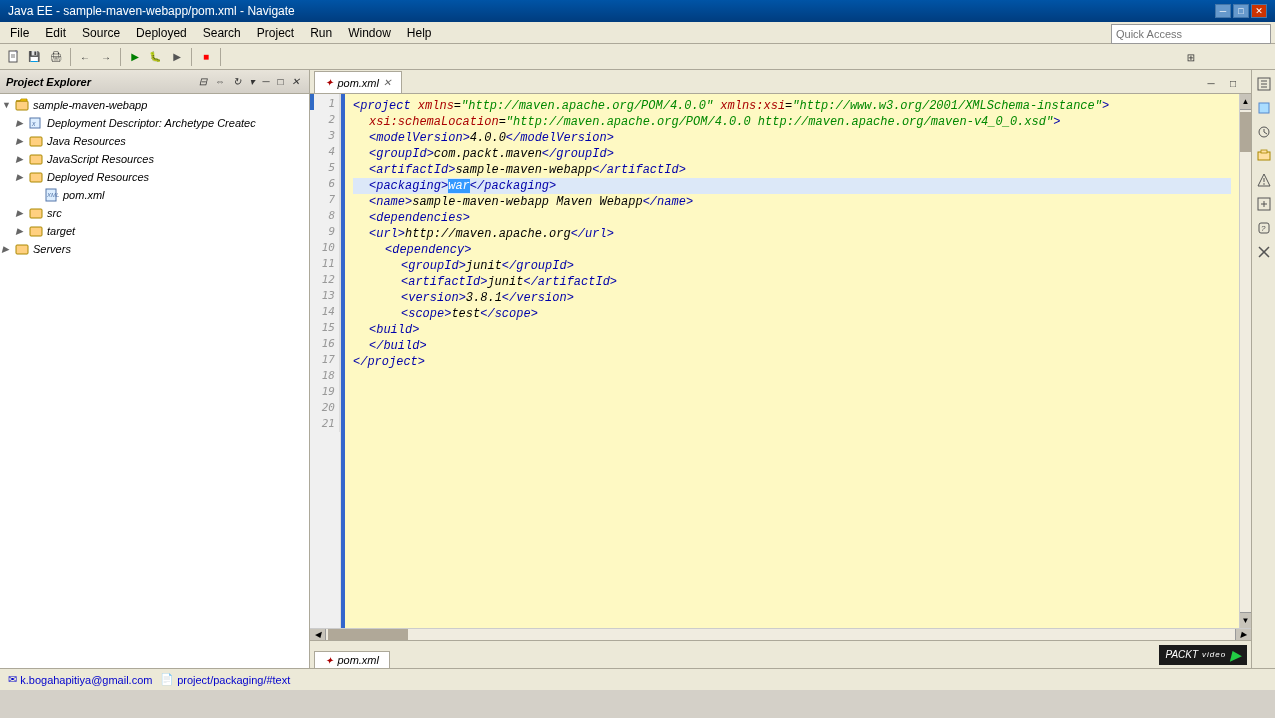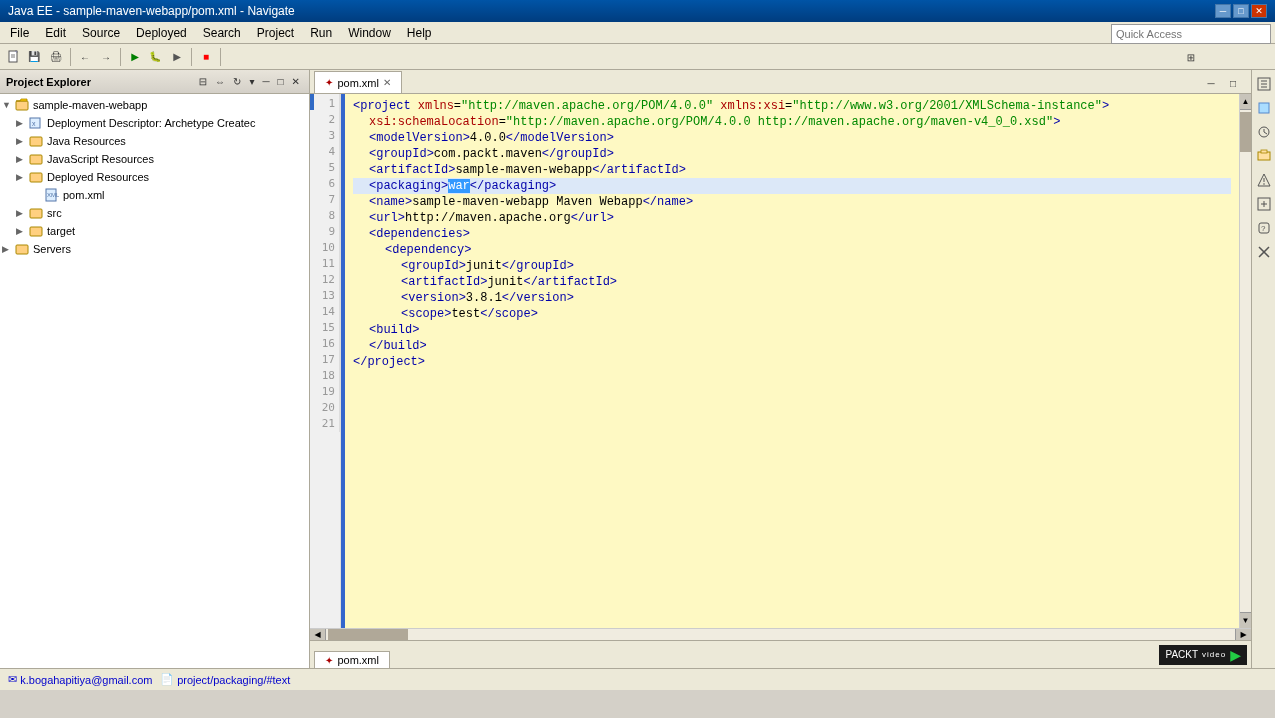--- a/index.html
+++ b/index.html
@@ -67,20 +67,21 @@
       background: linear-gradient(to bottom, #e8e0d0, #d0c8b8);
       border: 1px solid #999; padding: 2px 8px;
       font-size: 11px; cursor: pointer; margin-left: 4px;
       display: flex; align-items: center; gap: 3px;
     }
 
     
     #main-layout {
       display: flex;
       height: calc(718px - 22px - 22px - 28px - 28px - 28px);
+      font-style: italic;
     }
 
     
     #left-panel {
       width: 310px;
       background: white;
       border-right: 1px solid #aca899;
       display: flex;
       flex-direction: column;
       overflow: hidden;
@@ -461,22 +462,22 @@
       </div>
       <div id="code-content">
         <div style="font-family:'Courier New',monospace;font-size:12px;line-height:16px;padding:2px 0;">
           <div><span class="xml-bracket">&lt;</span><span class="xml-tag">project</span> <span class="xml-attr">xmlns</span>=<span class="xml-value">"http://maven.apache.org/POM/4.0.0"</span> <span class="xml-attr">xmlns:xsi</span>=<span class="xml-value">"http://www.w3.org/2001/XMLSchema-instance"</span><span class="xml-bracket">&gt;</span></div>
           <div style="padding-left:16px;"><span class="xml-attr">xsi:schemaLocation</span>=<span class="xml-value">"http://maven.apache.org/POM/4.0.0 http://maven.apache.org/maven-v4_0_0.xsd"</span><span class="xml-bracket">&gt;</span></div>
           <div style="padding-left:16px;"><span class="xml-bracket">&lt;</span><span class="xml-tag">modelVersion</span><span class="xml-bracket">&gt;</span><span class="xml-text">4.0.0</span><span class="xml-bracket">&lt;/</span><span class="xml-tag">modelVersion</span><span class="xml-bracket">&gt;</span></div>
           <div style="padding-left:16px;"><span class="xml-bracket">&lt;</span><span class="xml-tag">groupId</span><span class="xml-bracket">&gt;</span><span class="xml-text">com.packt.maven</span><span class="xml-bracket">&lt;/</span><span class="xml-tag">groupId</span><span class="xml-bracket">&gt;</span></div>
           <div style="padding-left:16px;"><span class="xml-bracket">&lt;</span><span class="xml-tag">artifactId</span><span class="xml-bracket">&gt;</span><span class="xml-text">sample-maven-webapp</span><span class="xml-bracket">&lt;/</span><span class="xml-tag">artifactId</span><span class="xml-bracket">&gt;</span></div>
           <div style="padding-left:16px;background:#dce8f8;"><span class="xml-bracket">&lt;</span><span class="xml-tag">packaging</span><span class="xml-bracket">&gt;</span><span style="background:#3399ff;color:white;">war</span><span class="xml-bracket">&lt;/</span><span class="xml-tag">packaging</span><span class="xml-bracket">&gt;</span></div>
           <div style="padding-left:16px;"><span class="xml-bracket">&lt;</span><span class="xml-tag">name</span><span class="xml-bracket">&gt;</span><span class="xml-text">sample-maven-webapp Maven Webapp</span><span class="xml-bracket">&lt;/</span><span class="xml-tag">name</span><span class="xml-bracket">&gt;</span></div>
+          <div style="padding-left:16px;"><span class="xml-bracket">&lt;</span><span class="xml-tag">dependencies</span><span class="xml-bracket">&gt;</span></div>
           <div style="padding-left:16px;"><span class="xml-bracket">&lt;</span><span class="xml-tag">url</span><span class="xml-bracket">&gt;</span><span class="xml-text">http://maven.apache.org</span><span class="xml-bracket">&lt;/</span><span class="xml-tag">url</span><span class="xml-bracket">&gt;</span></div>
-          <div style="padding-left:16px;"><span class="xml-bracket">&lt;</span><span class="xml-tag">dependencies</span><span class="xml-bracket">&gt;</span></div>
           <div style="padding-left:32px;"><span class="xml-bracket">&lt;</span><span class="xml-tag">dependency</span><span class="xml-bracket">&gt;</span></div>
           <div style="padding-left:48px;"><span class="xml-bracket">&lt;</span><span class="xml-tag">groupId</span><span class="xml-bracket">&gt;</span><span class="xml-text">junit</span><span class="xml-bracket">&lt;/</span><span class="xml-tag">groupId</span><span class="xml-bracket">&gt;</span></div>
           <div style="padding-left:48px;"><span class="xml-bracket">&lt;</span><span class="xml-tag">artifactId</span><span class="xml-bracket">&gt;</span><span class="xml-text">junit</span><span class="xml-bracket">&lt;/</span><span class="xml-tag">artifactId</span><span class="xml-bracket">&gt;</span></div>
           <div style="padding-left:48px;"><span class="xml-bracket">&lt;</span><span class="xml-tag">version</span><span class="xml-bracket">&gt;</span><span class="xml-text">3.8.1</span><span class="xml-bracket">&lt;/</span><span class="xml-tag">version</span><span class="xml-bracket">&gt;</span></div>
           <div style="padding-left:48px;"><span class="xml-bracket">&lt;</span><span class="xml-tag">scope</span><span class="xml-bracket">&gt;</span><span class="xml-text">test</span><span class="xml-bracket">&lt;/</span><span class="xml-tag">scope</span><span class="xml-bracket">&gt;</span></div>
           <div style="padding-left:16px;"><span class="xml-bracket">&lt;</span><span class="xml-tag">build</span><span class="xml-bracket">&gt;</span></div>
           <div style="padding-left:16px;"><span class="xml-bracket">&lt;/</span><span class="xml-tag">build</span><span class="xml-bracket">&gt;</span></div>
           <div><span class="xml-bracket">&lt;/</span><span class="xml-tag">project</span><span class="xml-bracket">&gt;</span></div>
         </div>
       </div>

